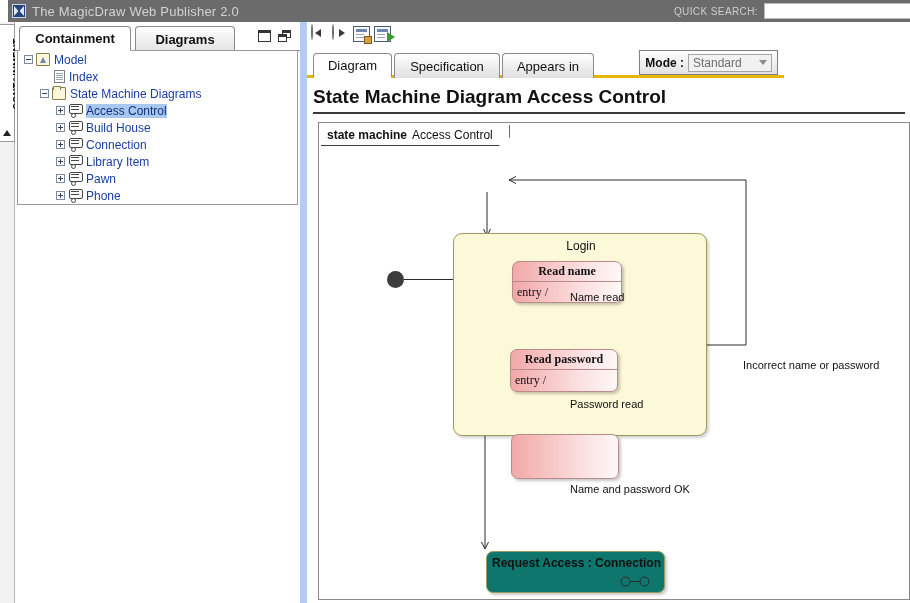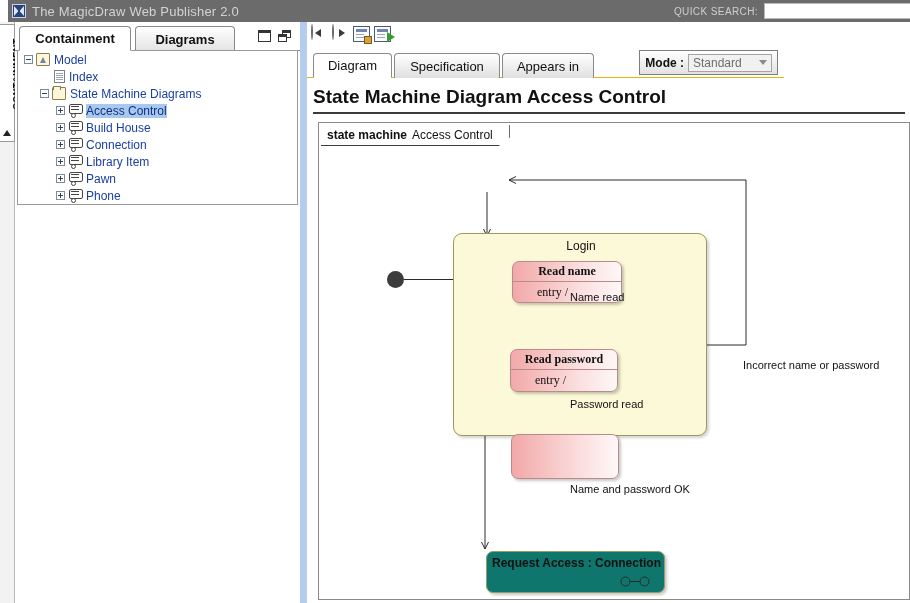--- a/index.html
+++ b/index.html
@@ -206,21 +206,21 @@
     position:absolute; right:-3px; bottom:-3px; width:8px; height:8px;
   }
   .docico .badge.gold { background:#d8a13a; border:1px solid #7a5c16; }
   .docico .badge.green {
     width:0;height:0;border-top:5px solid transparent;border-bottom:5px solid transparent;
     border-left:8px solid #3a9b33; background:none; right:-5px; bottom:-1px;
   }
 
   #tabbar {
     position:absolute; left:0; top:23px; width:477px; height:33px;
-    border-bottom:1px solid #eab308;
+    border-bottom:3px solid #eab308;
   }
   .rtab {
     position:absolute; top:8px; height:25px;
     border:1px solid #8a8a8a; border-bottom:none; border-radius:4px 4px 0 0;
     display:flex; align-items:center; justify-content:center;
     font-size:13px; color:#111;
     background:linear-gradient(#ffffff,#e0e0e0);
   }
   .rtab.active { background:#ffffff; border-bottom:1px solid #ffffff; z-index:3; }
   #rtab-diagram { left:6px; width:79px; }
@@ -286,21 +286,21 @@
     background:linear-gradient(to right, #f2a8a8 0%, #fbdede 62%, #fff7f7 100%);
     overflow:hidden;
     font-family:Liberation Serif, serif;
   }
   .state-name {
     height:19px; display:flex; align-items:center; justify-content:center;
     font-size:12px; font-weight:bold; color:#111;
   }
   .state-sep { height:1px; background:#b98b8b; }
   .state-body {
-    height:20px; display:flex; align-items:center; padding-left:24px;
+    height:20px; display:flex; align-items:center; padding-left:4px;
     font-size:12px; color:#111;
   }
   #state-readname  { left:58px; top:27px; width:110px; height:42px; }
   #state-readpwd   { left:56px; top:115px; width:108px; height:43px; }
   #state-verif     { left:57px; top:200px; width:108px; height:45px;
                      background:linear-gradient(to right,#f2a8a8 0%, #fbdede 65%, #fff8f8 100%); }
   #state-verif .state-name { height:100%; align-items:flex-start; padding-top:21px;margin-top:35px; }
 
   
   #state-request {

